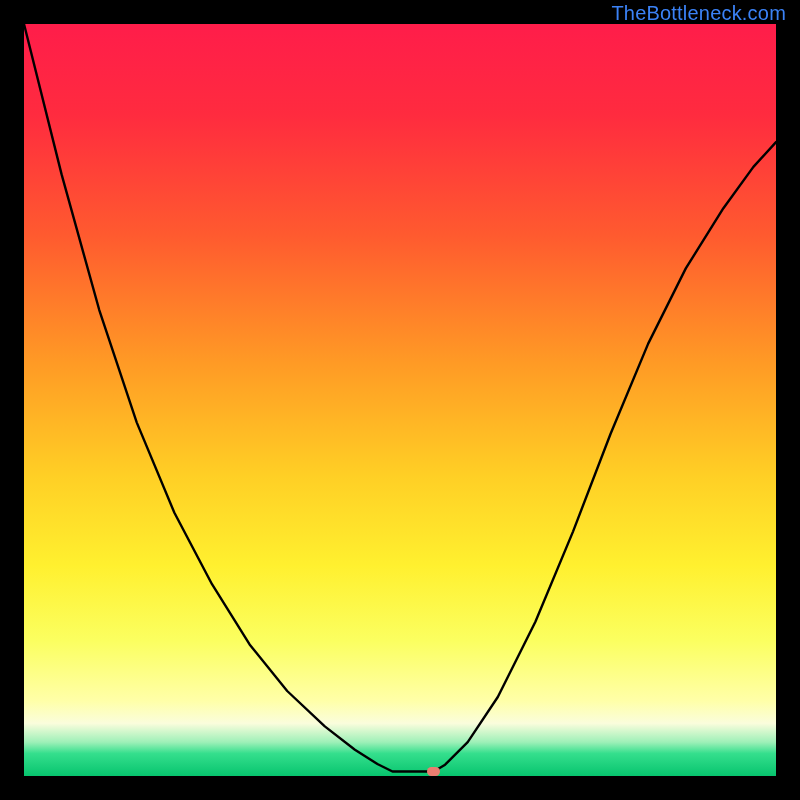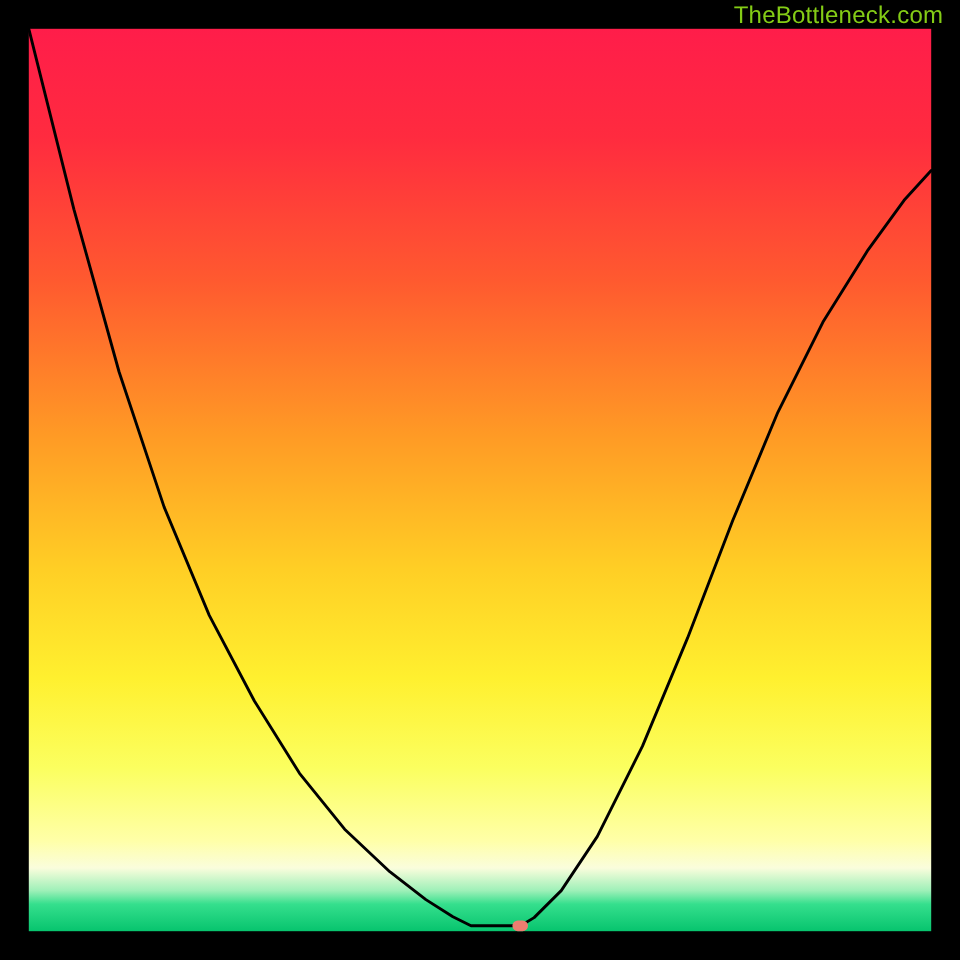--- a/index.html
+++ b/index.html
@@ -24,21 +24,21 @@
     left: 24px;
     top: 24px;
     width: 752px;
     height: 752px;
     
   }
   .watermark {
     position: absolute;
     top: 2px;
     right: 14px;
-    color: #84cc16;
+    color: #3b82f6;
     font-size: 20px;
     letter-spacing: 0.2px;
   }
   svg.curve {
     position: absolute;
     left: 24px;
     top: 24px;
     width: 752px;
     height: 752px;
     overflow: visible;

